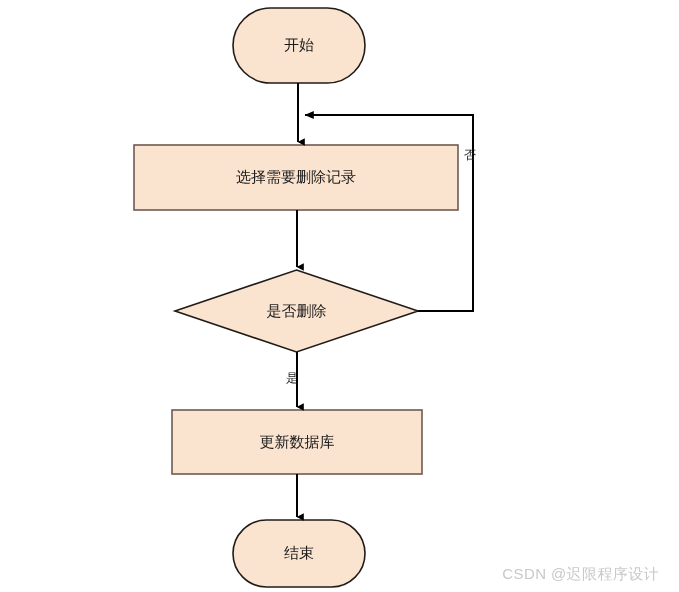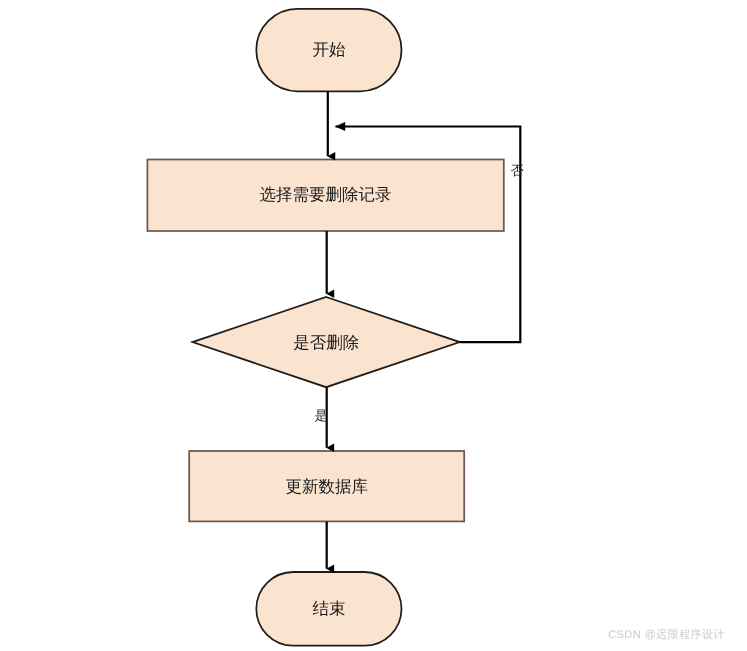--- a/index.html
+++ b/index.html
@@ -57,21 +57,21 @@
     font-size: 12px;
     fill: #1b1b1b;
     text-anchor: middle;
     dominant-baseline: middle;
   }
   .watermark {
     position: absolute;
     right: 12px;
     bottom: 8px;
     font-family: "Liberation Sans", "DejaVu Sans", sans-serif;
-    font-size: 10px;
+    font-size: 15px;
     color: #c9c9c9;
     letter-spacing: 0.4px;
     white-space: nowrap;
     user-select: none;
   }
 </style>
 </head>
 <body>
 
 <div id="flow-canvas">

